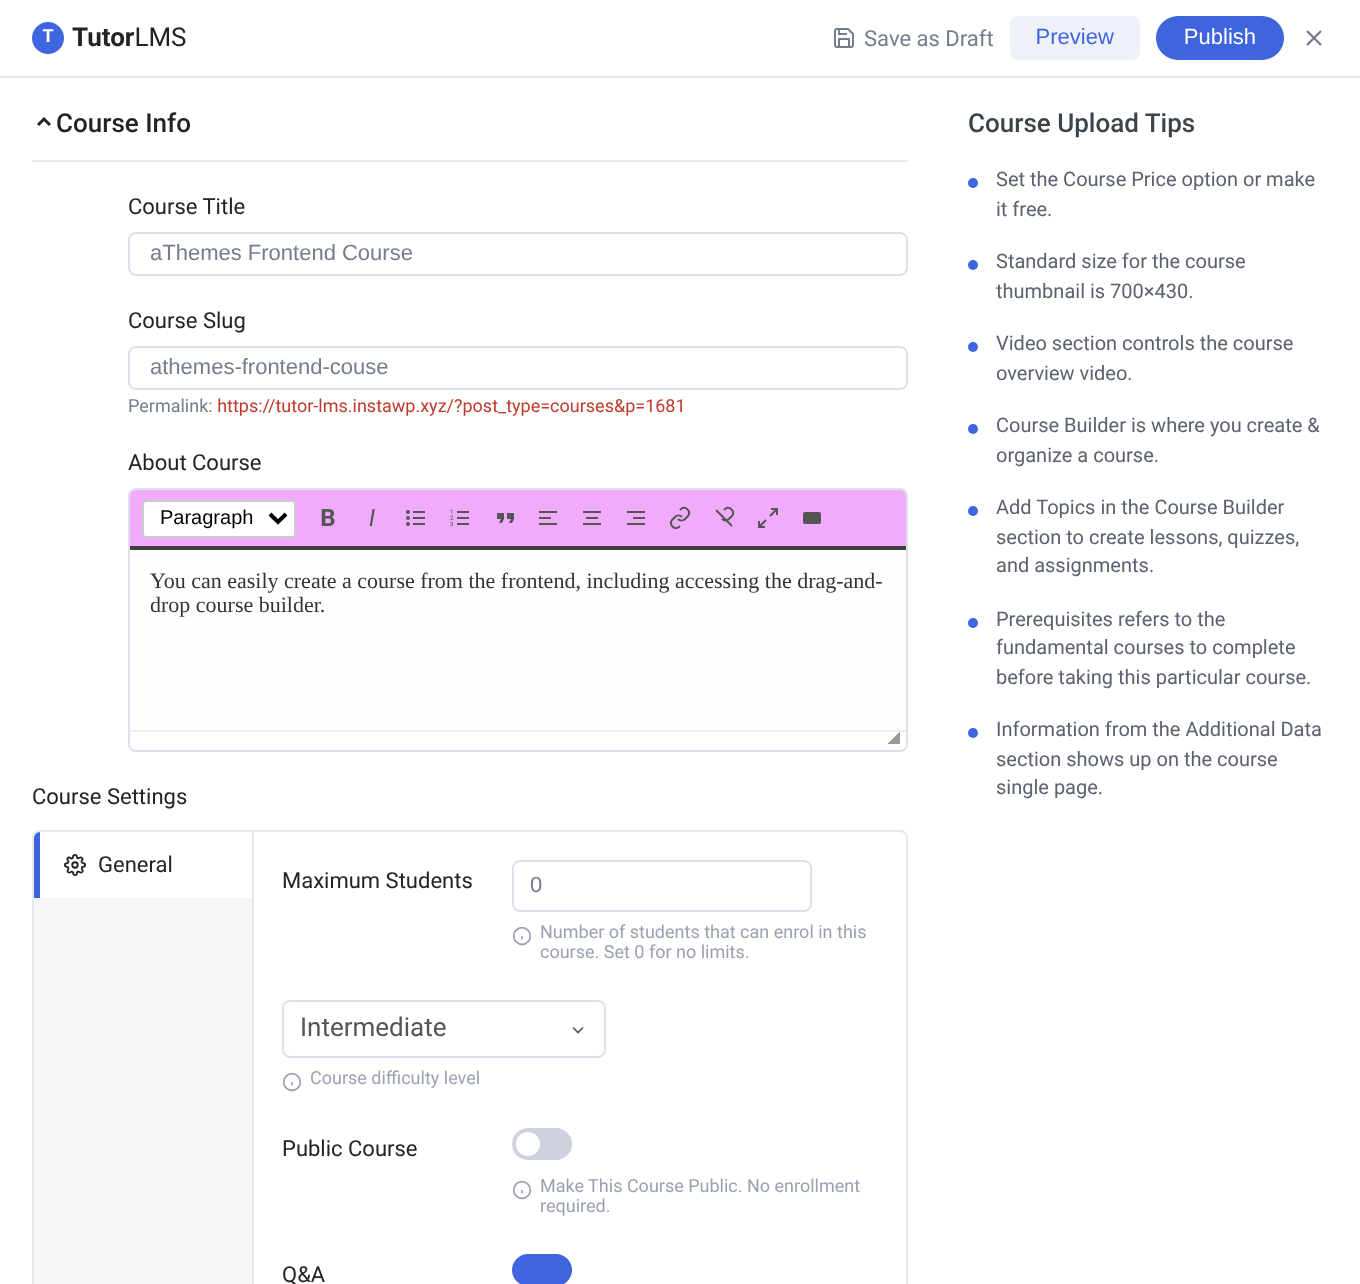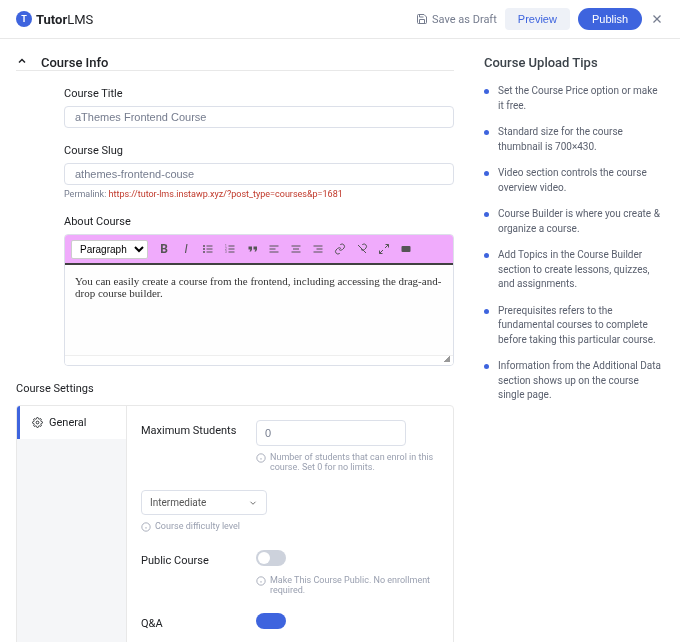--- a/index.html
+++ b/index.html
@@ -32,23 +32,23 @@
   .btn { padding:5px 13px; border-radius:4px; font-size:11px; border:none; cursor:pointer; }
   .btn-preview { background:#eef1f7; color:#3e64de;text-align:right; }
   .btn-publish { background:#3e64de; color:#fff; border-radius:16px; padding:5px 14px;}
   .close-x { width:14px; height:14px; color:#757c8e; cursor:pointer; }
 
   .main { display:flex; padding: 16px 16px 0 16px; gap: 30px; }
   .left { flex:1; min-width:0; }
   .right { width: 180px; flex-shrink:0; }
 
   .section-header {
-    display:flex; align-items:flex-start; gap:13px;
+    display:flex; align-items:flex-start; gap:0;
     font-weight:500; font-size:13px; color:#212327;
-    border-bottom:1px solid #e8e8e8;
+    padding-bottom:10px; border-bottom:1px solid #e8e8e8;
     margin-bottom:16px;
   }
 
   .field { margin-bottom: 16px; margin-left: 48px; }
   .field-label { font-size:11px; font-weight:400; color:#212327; margin-bottom:6px; display:block; }
   .text-input {
     width:100%; padding:4px 10px; border:1px solid #dce0e9; border-radius:4px;
     font-size:11px; color:#757c8e; background:#fff;
   }
   .permalink { font-size:9px; color:#757c8e; margin-top:4px; }
@@ -96,22 +96,22 @@
   .settings-content { flex:1; padding: 14px 14px 10px 14px; }
   .setting-row { display:flex; margin-bottom:18px; }
   .setting-row:last-child { margin-bottom:6px; }
   .setting-label { width:115px; font-size:11px; color:#212327; padding-top:4px; }
   .setting-control { flex:1; }
   .num-input {
     width:150px; padding:6px 8px; border:1px solid #dce0e9; border-radius:4px;
     font-size:11px; color:#757c8e;
   }
   .select-wrap {
-    width:126px; padding:6px 8px; border:1px solid #dce0e9; border-radius:4px;
-    font-size:10px; color:#555; display:flex; justify-content:space-between; align-items:center;
+    width:162px; padding:6px 8px; border:1px solid #dce0e9; border-radius:4px;
+    font-size:13px; color:#555; display:flex; justify-content:space-between; align-items:center;
     cursor:pointer;
   }
   .help { display:flex; align-items:flex-start; gap:4px; font-size:9px; color:#9aa0b0; margin-top:6px; }
   .help svg { width:10px; height:10px; flex-shrink:0; margin-top:1px; }
 
   .toggle {
     width:30px; height:16px; border-radius:10px; position:relative; cursor:pointer;
     display:inline-block;
   }
   .toggle.off { background:#cdd2dc; }

